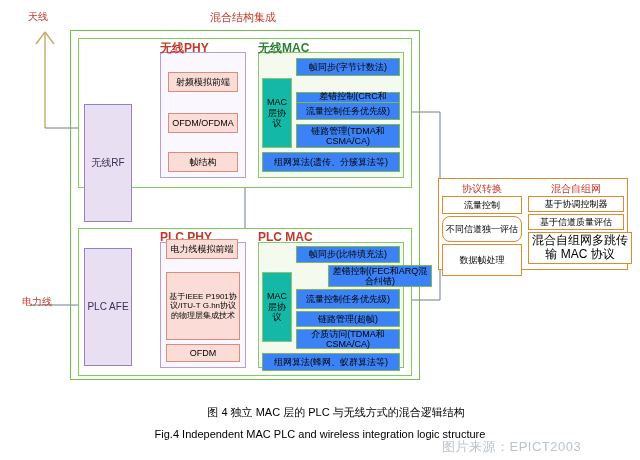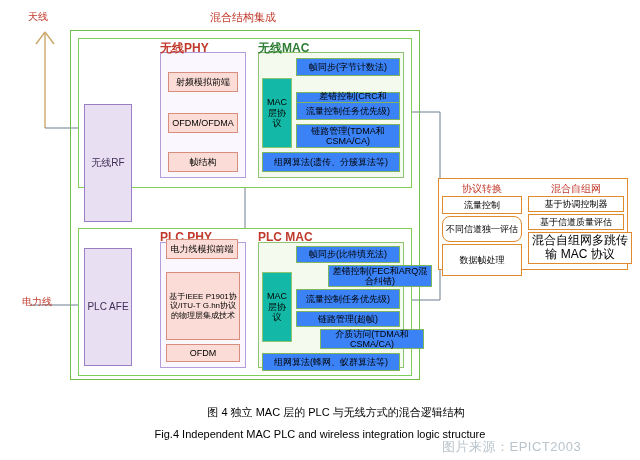--- a/index.html
+++ b/index.html
@@ -122,21 +122,21 @@
 <div class="abs box pink" style="left:166px;top:272px;width:74px;height:68px;font-size:8px;">基于IEEE P1901协议/ITU-T G.hn协议的物理层集成技术</div>
 <div class="abs box pink" style="left:166px;top:344px;width:74px;height:18px;">OFDM</div>
 
 <div class="abs panel-mac" style="left:258px;top:242px;width:146px;height:126px;"></div>
 <div class="abs sec-title" style="left:258px;top:230px;width:146px;">PLC MAC</div>
 <div class="abs box lightgreen" style="left:262px;top:272px;width:30px;height:70px;font-size:9px;">MAC层协议</div>
 <div class="abs box green-t" style="left:296px;top:246px;width:104px;height:17px;">帧同步(比特填充法)</div>
 <div class="abs box green-t" style="left:296px;top:265px;width:104px;height:22px;margin-left:32px;">差错控制(FEC和ARQ混合纠错)</div>
 <div class="abs box green-t" style="left:296px;top:289px;width:104px;height:20px;">流量控制任务优先级)</div>
 <div class="abs box green-t" style="left:296px;top:311px;width:104px;height:16px;">链路管理(超帧)</div>
-<div class="abs box green-t" style="left:296px;top:329px;width:104px;height:20px;margin-left:24px;">介质访问(TDMA和CSMA/CA)</div>
+<div class="abs box green-t" style="left:296px;top:329px;width:104px;height:20px;">介质访问(TDMA和CSMA/CA)</div>
 <div class="abs box green-t" style="left:262px;top:353px;width:138px;height:18px;">组网算法(蜂网、蚁群算法等)</div>
 
 <div class="abs" style="left:438px;top:178px;width:190px;height:92px;border:1px solid #e08a2e;background:#ffffff;"></div>
 <div class="abs grp-title" style="left:440px;top:182px;width:84px;">协议转换</div>
 <div class="abs grp-title" style="left:528px;top:182px;width:96px;">混合自组网</div>
 
 <div class="abs box white" style="left:442px;top:196px;width:80px;height:18px;">流量控制</div>
 <div class="abs box white" style="left:442px;top:216px;width:80px;height:26px;border-radius:8px;">不同信道独一评估</div>
 <div class="abs box white" style="left:442px;top:244px;width:80px;height:32px;">数据帧处理</div>
 

